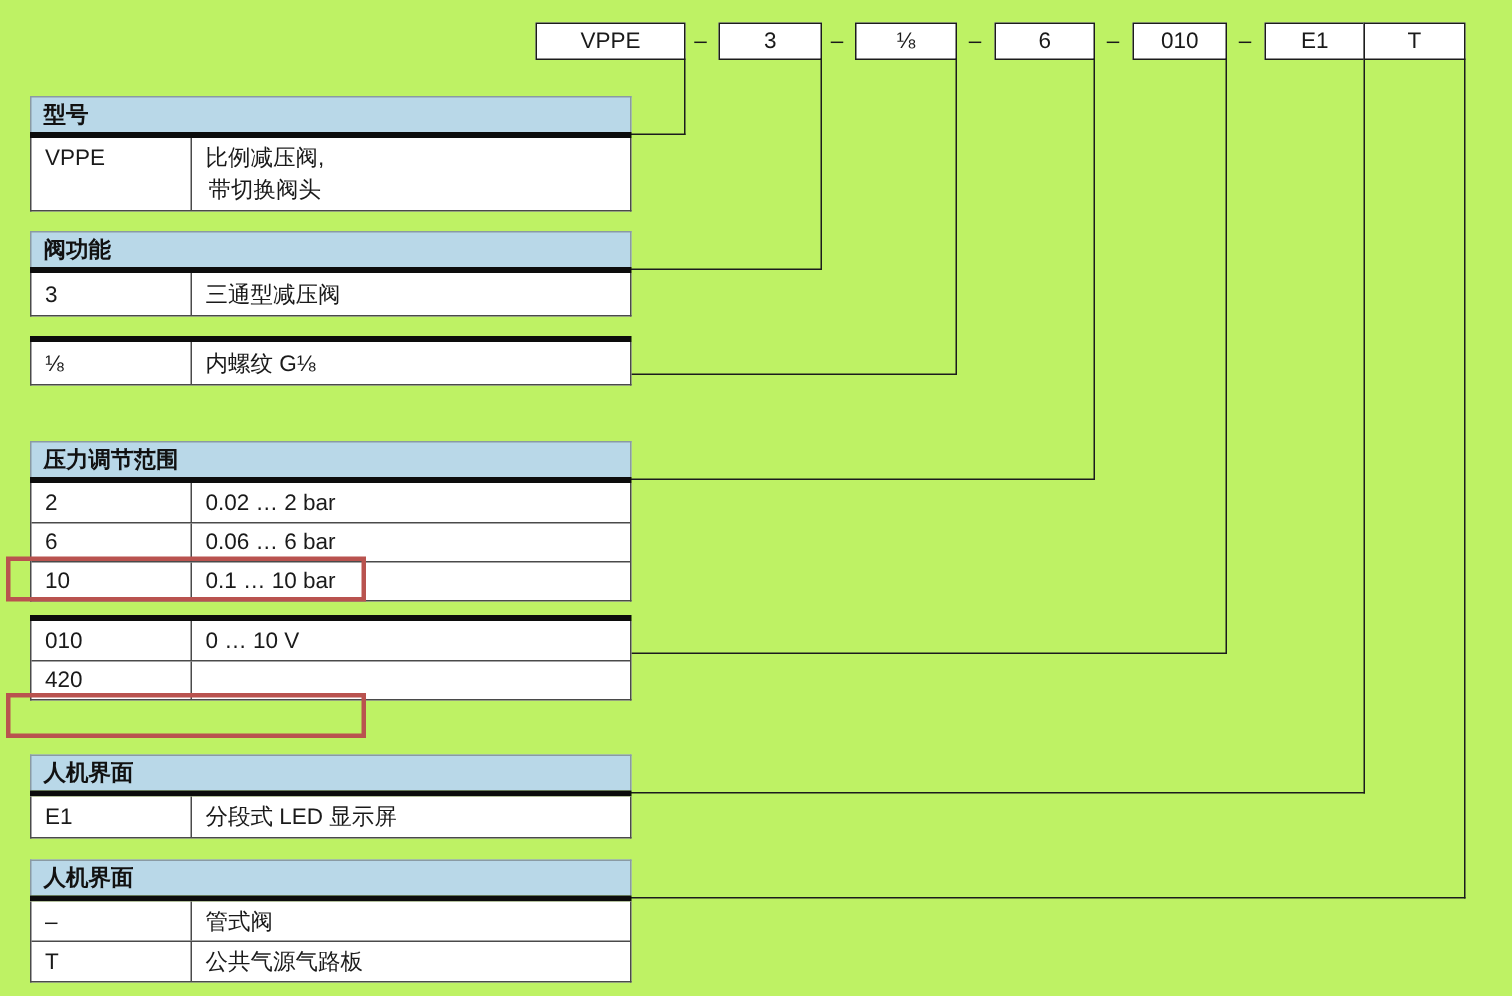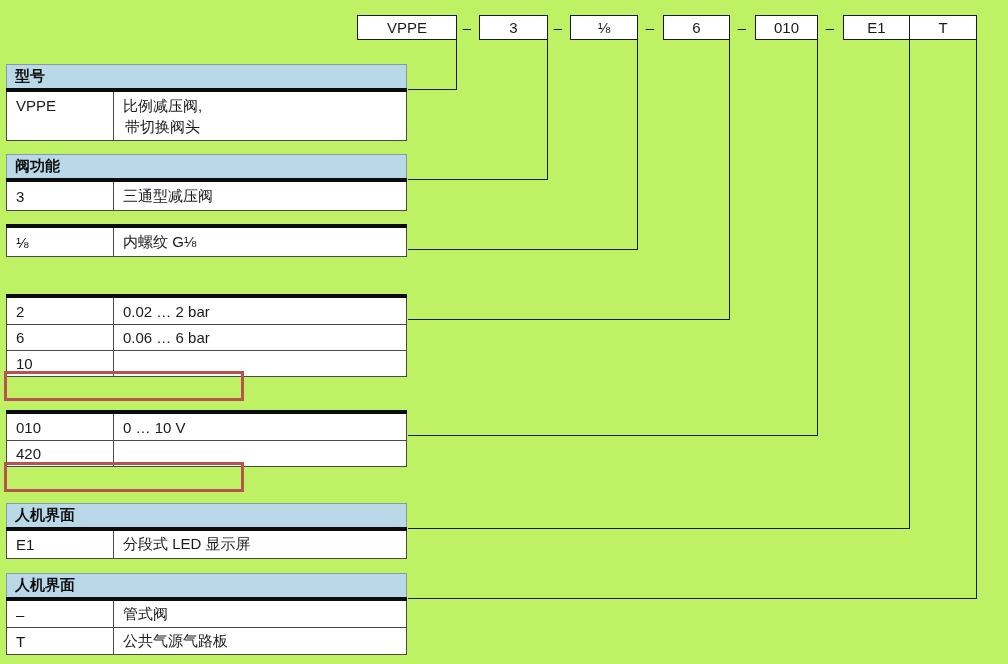--- a/index.html
+++ b/index.html
@@ -22,21 +22,21 @@
   }
   .dash {
     position: absolute; top: 15px; height: 25px; width: 12px;
     display: flex; align-items: center; justify-content: center;
     font-size: 15px;
   }
   
   .vline { position: absolute; width: 1px; background: #1c1c1c; }
   .hline { position: absolute; height: 1px; background: #1c1c1c; }
   
-  .section { position: absolute; left: 6px; width: 401px; }
+  .section { position: absolute; left: 20px; width: 401px; }
   .sec-header {
     box-sizing: border-box; height: 24px;
     background: #b9d8e8;
     border: 1px solid #8a9aa3; border-bottom: none;
     display: flex; align-items: center;
     padding-left: 8px;
     font-weight: bold; font-size: 15px; color: #111;
   }
   .sec-rule { height: 4px; background: #0c0c0c; }
   .sec-rows {
@@ -121,32 +121,34 @@
     <div class="sec-rule"></div>
     <div class="sec-rows">
       <div class="srow" style="height:28px">
         <div class="cell code">⅛</div>
         <div class="cell desc">内螺纹 G⅛</div>
       </div>
     </div>
   </div>
 
   <div class="section" style="top:294px">
+    <div class="sec-header">压力调节范围</div>
     <div class="sec-rule"></div>
     <div class="sec-rows">
       <div class="srow" style="height:26px">
         <div class="cell code">2</div>
         <div class="cell desc">0.02 … 2 bar</div>
       </div>
       <div class="srow" style="height:26px">
         <div class="cell code">6</div>
         <div class="cell desc">0.06 … 6 bar</div>
       </div>
       <div class="srow" style="height:26px">
         <div class="cell code">10</div>
+        <div class="cell desc">0.1 … 10 bar</div>
       </div>
     </div>
   </div>
 
   <div class="section" style="top:410px">
     <div class="sec-rule"></div>
     <div class="sec-rows">
       <div class="srow" style="height:26px">
         <div class="cell code">010</div>
         <div class="cell desc">0 … 10 V</div>

